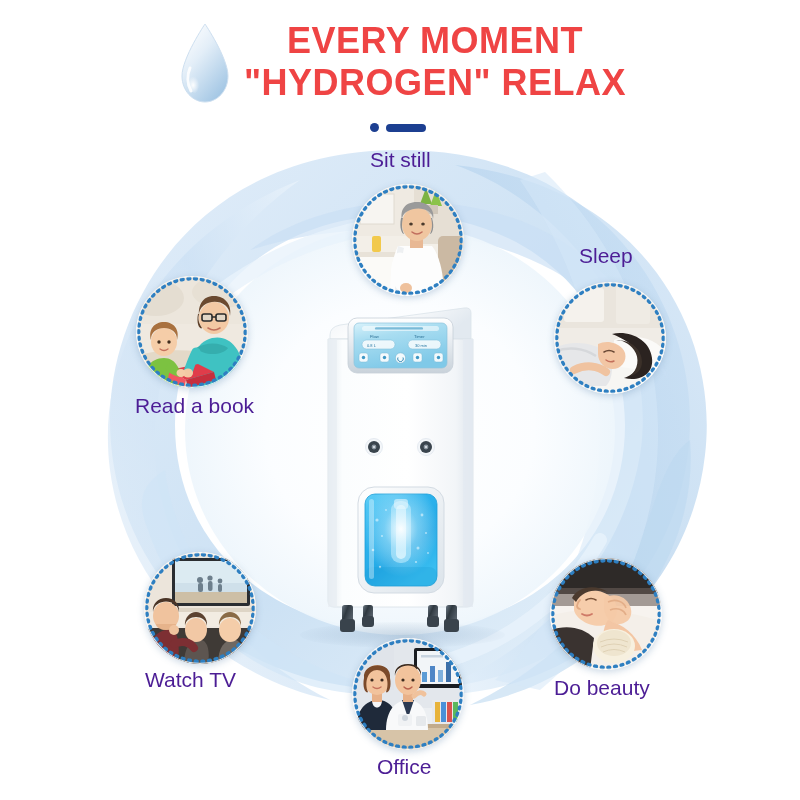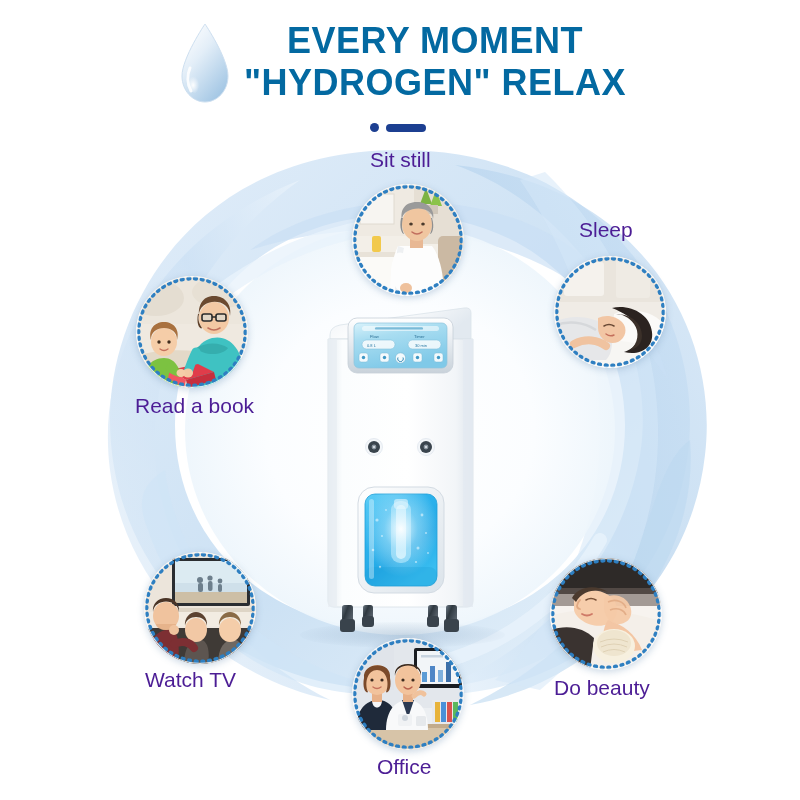--- a/index.html
+++ b/index.html
@@ -12,21 +12,21 @@
   #stage{position:absolute;inset:0;width:800px;height:800px;overflow:hidden;background:#fff;}
 
   
   .bg-layer{position:absolute;inset:0;width:800px;height:800px;}
 
   
   .header{position:absolute;left:0;top:0;width:800px;height:140px;}
   .droplet{position:absolute;left:176px;top:22px;width:58px;height:82px;}
   .title-block{position:absolute;left:205px;top:20px;width:460px;text-align:center;}
   .title-line{
-    color:#0369a1;font-weight:bold;letter-spacing:0.5px;
+    color:#ef4444;font-weight:bold;letter-spacing:0.5px;
     font-size:36px;line-height:1.17;white-space:nowrap;
   }
   .title-line.l2{font-size:36px;}
   .divider{position:absolute;left:370px;top:123px;display:flex;align-items:center;gap:7px;}
   .divider .dot{width:9px;height:9px;border-radius:50%;background:#1c3f91;}
   .divider .bar{width:40px;height:8px;border-radius:4px;background:#1c3f91;}
 
   
   .node{position:absolute;}
   .circle{
@@ -359,21 +359,21 @@
         </g>
       </svg>
       <svg class="ring" style="inset:0;width:112px;height:112px;" viewBox="0 0 112 112">
         <circle cx="56" cy="56" r="53.5" fill="none" stroke="#2e7fc1" stroke-width="4" stroke-linecap="round" stroke-dasharray="1.3 5.4"></circle>
         <circle cx="56" cy="56" r="55.5" fill="none" stroke="#ffffff" stroke-width="1.6" opacity="0.8"></circle>
       </svg>
     </div>
     <div class="label" style="left:18px;top:-36px;">Sit still</div>
   </div>
 
-  <div class="node" style="left:554px;top:256px;text-align:center;">
+  <div class="node" style="left:554px;top:282px;text-align:center;">
     <div class="circle" style="width:112px;height:112px;">
       <svg viewBox="0 0 112 112" width="112" height="112">
         <defs>
             <clipPath id="cSl">
               <circle cx="56" cy="56" r="56"></circle>
             </clipPath>
           </defs>
         <g clip-path="url(#cSl)">
           <rect width="112" height="112" fill="#f0ece6"></rect>
           <rect x="0" y="0" width="112" height="46" fill="#eae5dd"></rect>

